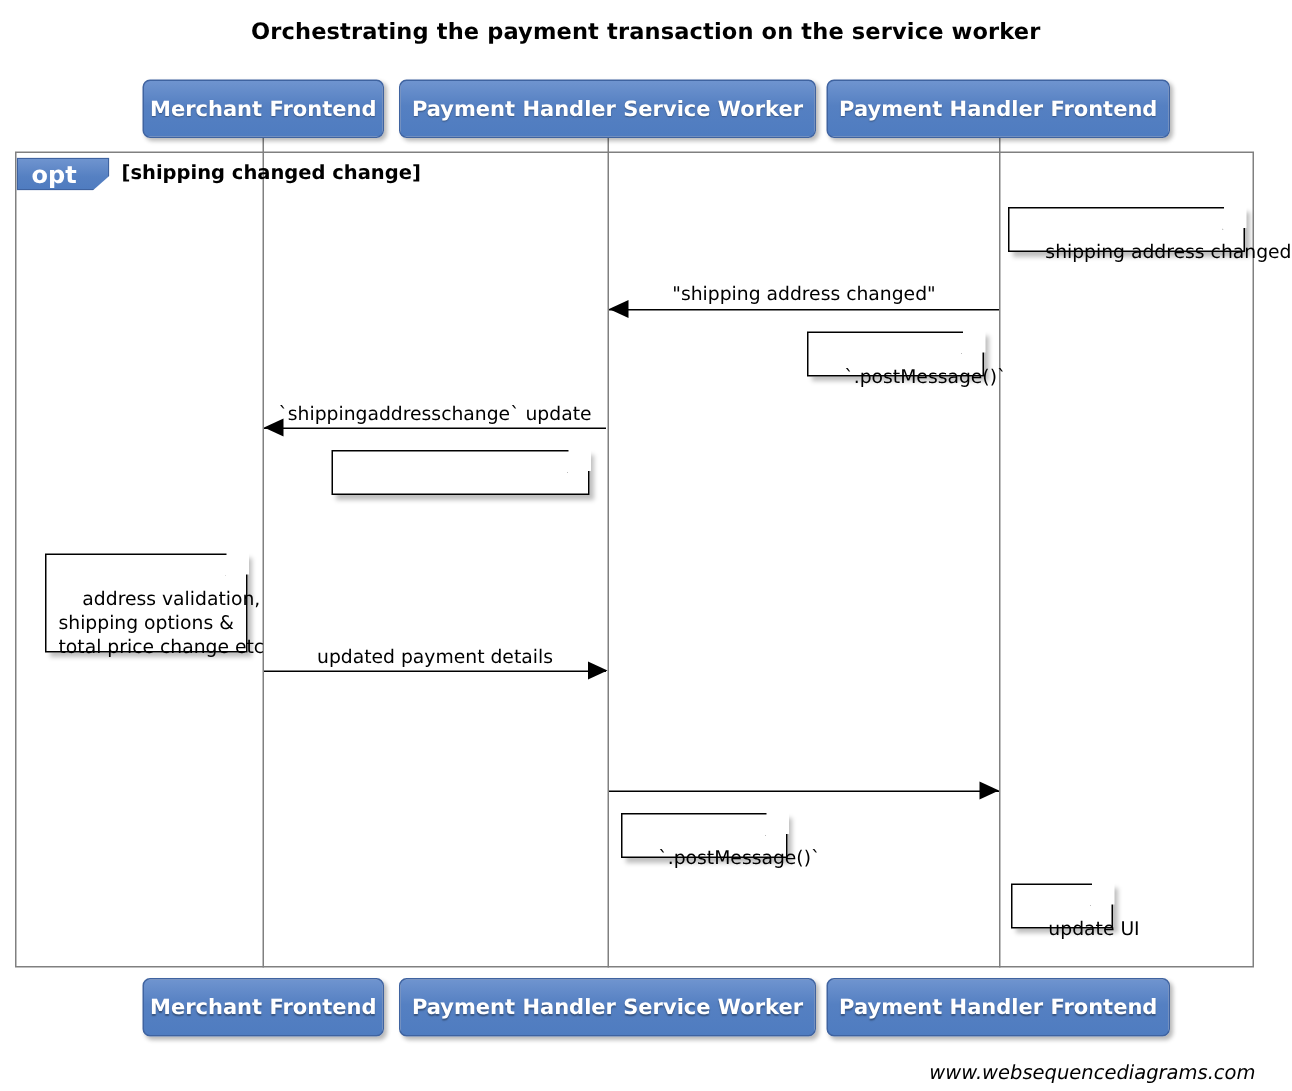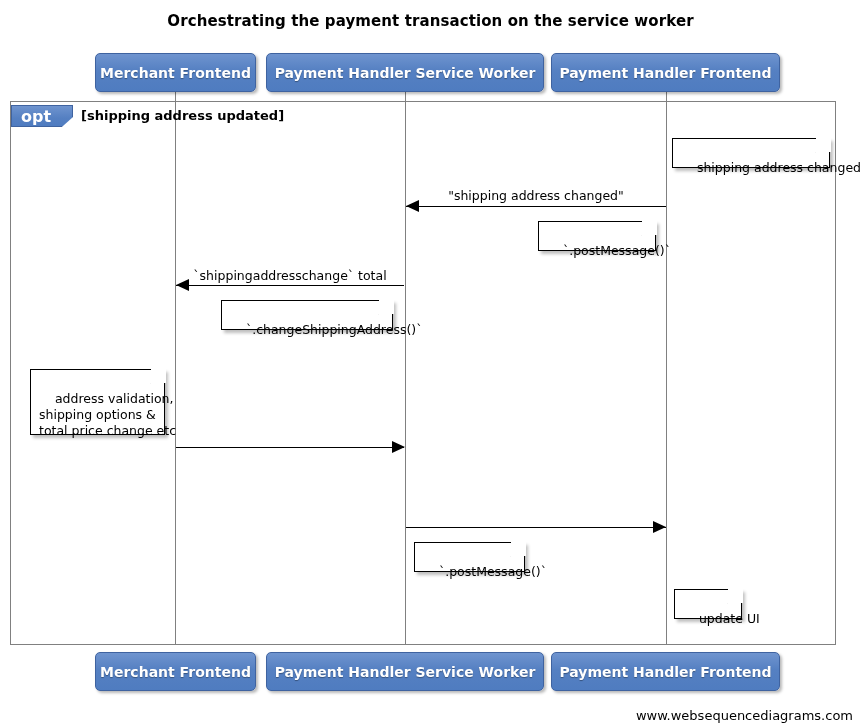--- a/index.html
+++ b/index.html
@@ -150,41 +150,42 @@
     width: 21px;
     height: 21px;
     border-bottom: 1.4px solid #000;
     transform: rotate(45deg);
     transform-origin: center;
   }
 
   
   .watermark {
     position: absolute;
-    right: 8px;
+    right: 24px;
     bottom: 4px;
     font-size: 13px;
     color: #000;
     white-space: nowrap;
+    font-style: italic;
   }
 </style>
 </head>
 <body>
 
 <div id="canvas">
 
   <div class="diagram-title">Orchestrating the payment transaction on the service worker</div>
 
   <div class="lifeline" style="left:175px; top:92px; height:553px;"></div>
   <div class="lifeline" style="left:405px; top:92px; height:553px;"></div>
   <div class="lifeline" style="left:666px; top:92px; height:553px;"></div>
 
   <div class="fragment" style="left:10px; top:101px; width:826px; height:544px;"></div>
   <div class="fragment-tag" style="left:11px; top:105px; width:62px; height:22px;">opt</div>
-  <div class="fragment-guard" style="left:81px; top:108px;">[shipping address updated]</div>
+  <div class="fragment-guard" style="left:81px; top:108px;">[shipping changed change]</div>
 
   <div class="participant" style="left:95px; top:53px; width:161px; height:39px;">Merchant Frontend</div>
   <div class="participant" style="left:266px; top:53px; width:278px; height:39px;">Payment Handler Service Worker</div>
   <div class="participant" style="left:551px; top:53px; width:229px; height:39px;">Payment Handler Frontend</div>
 
   <div class="note" style="left:672px; top:138px; width:158px; height:30px;">
     <span>shipping address changed</span>
     <span class="notch-cover"></span>
     <span class="notch-diag"></span>
   </div>
@@ -192,38 +193,38 @@
   <div class="msg-label" style="left:406px; top:188px; width:260px;">"shipping address changed"</div>
   <div class="msg-line" style="left:406px; top:206px; width:260px;"></div>
   <div class="msg-head left" style="left:406px; top:200px;"></div>
 
   <div class="note" style="left:538px; top:221px; width:118px; height:30px;">
     <span>`.postMessage()`</span>
     <span class="notch-cover"></span>
     <span class="notch-diag"></span>
   </div>
 
-  <div class="msg-label" style="left:176px; top:268px; width:228px;">`shippingaddresschange` total</div>
+  <div class="msg-label" style="left:176px; top:268px; width:228px;">`shippingaddresschange` update</div>
   <div class="msg-line" style="left:176px; top:285px; width:228px;"></div>
   <div class="msg-head left" style="left:176px; top:279px;"></div>
 
   <div class="note" style="left:221px; top:300px; width:172px; height:30px;">
-    <span>`.changeShippingAddress()`</span>
     <span class="notch-cover"></span>
     <span class="notch-diag"></span>
   </div>
 
   <div class="note" style="left:30px; top:369px; width:135px; height:66px;">
     <span>address validation,
 shipping options &amp;
 total price change etc</span>
     <span class="notch-cover"></span>
     <span class="notch-diag"></span>
   </div>
 
+  <div class="msg-label" style="left:176px; top:430px; width:228px;">updated payment details</div>
   <div class="msg-line" style="left:176px; top:447px; width:228px;"></div>
   <div class="msg-head right" style="left:392px; top:441px;"></div>
 
 
   <div class="msg-line" style="left:406px; top:527px; width:260px;"></div>
   <div class="msg-head right" style="left:653px; top:521px;"></div>
 
   <div class="note" style="left:414px; top:542px; width:111px; height:30px;">
     <span>`.postMessage()`</span>
     <span class="notch-cover"></span>

